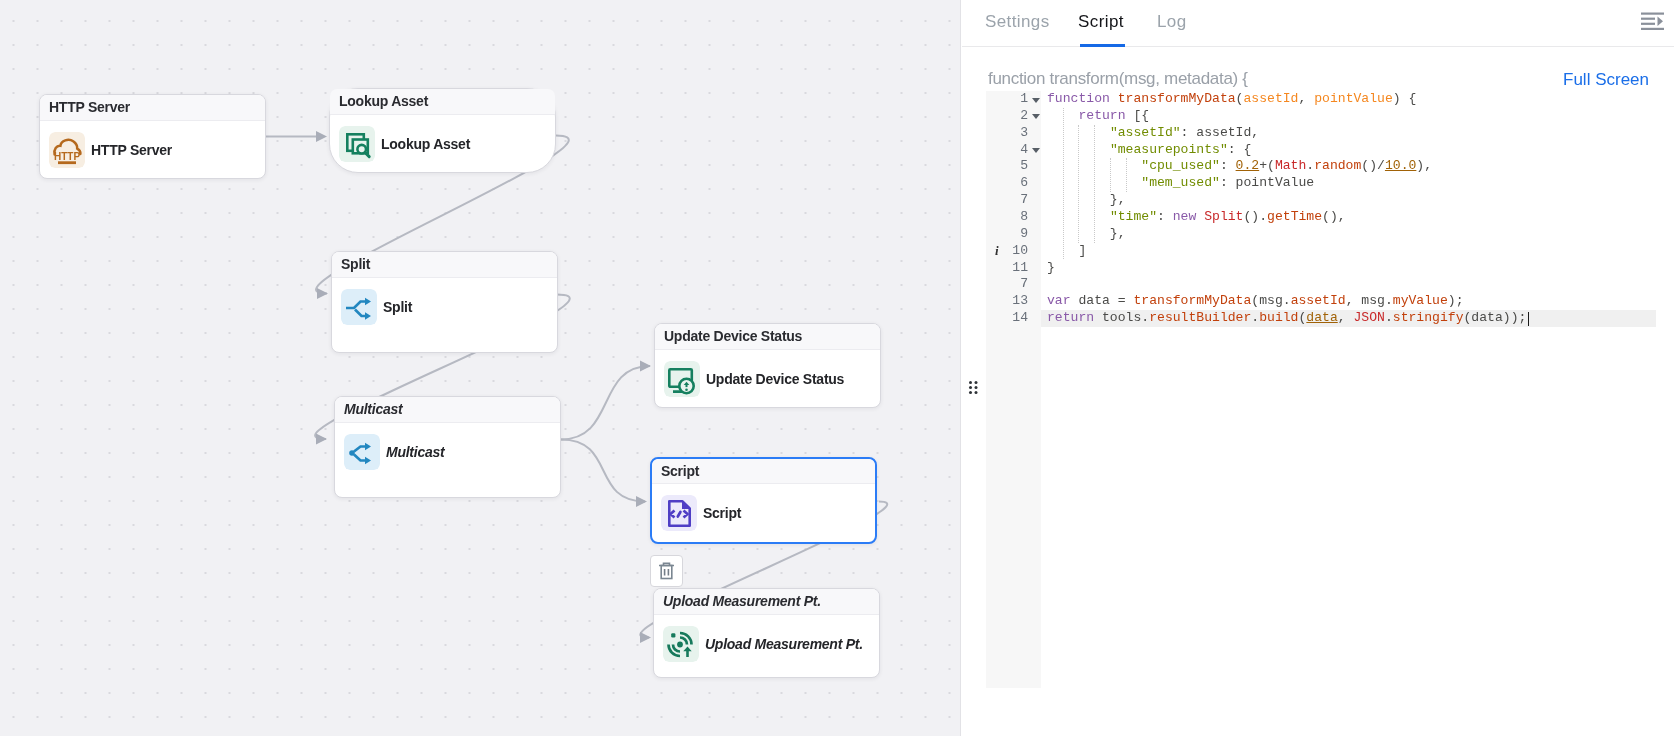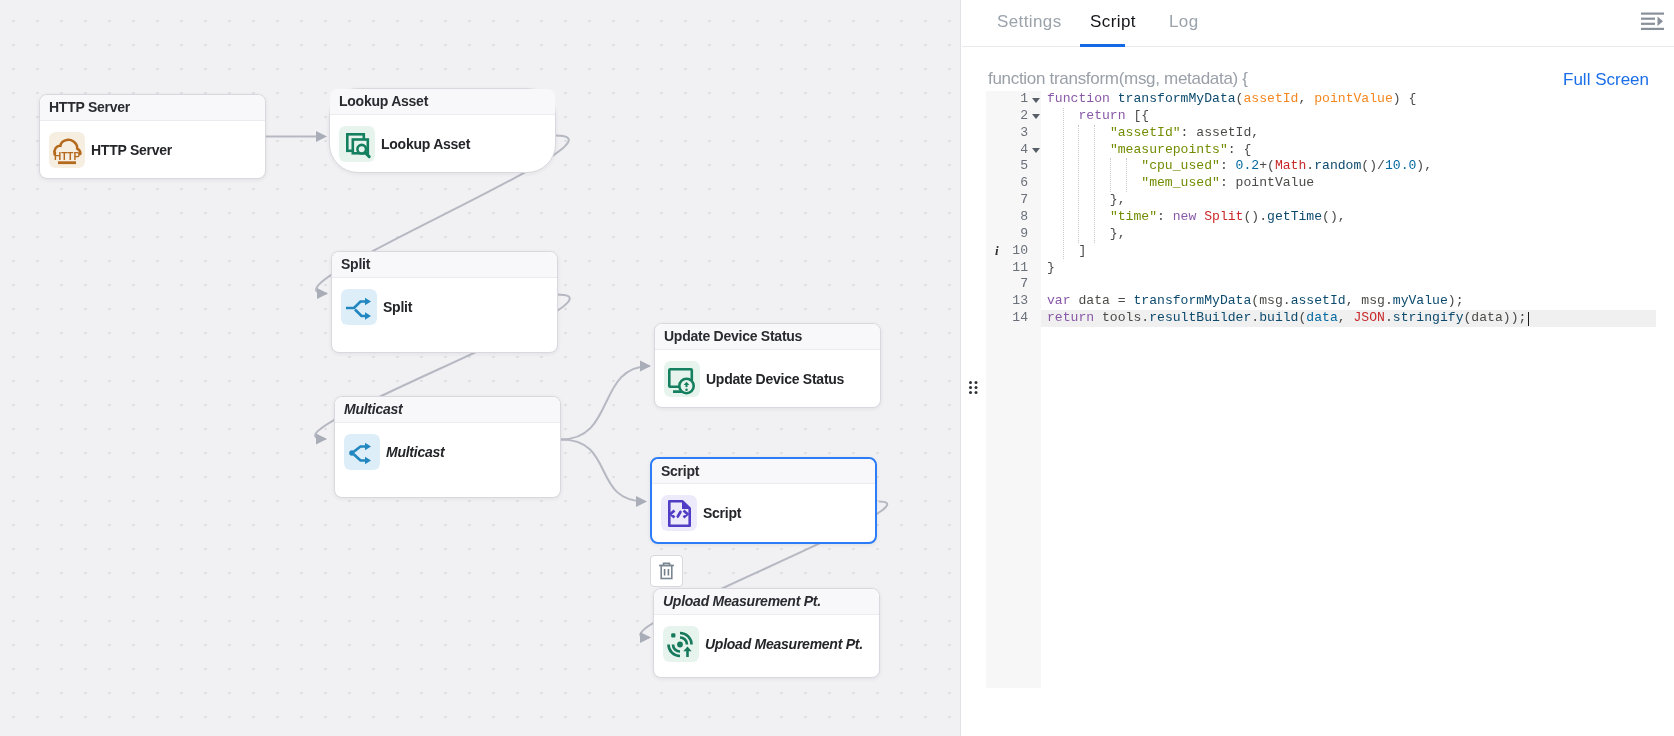--- a/index.html
+++ b/index.html
@@ -27,40 +27,40 @@
 .node.sel .nt { height:25px; line-height:24px; }
 .nb { display:flex; align-items:center; height:58px; padding-left:9px; }
 .nb .lb { margin-left:6px; font-size:14px; font-weight:bold; color:#242529; letter-spacing:-0.25px; }
 .ic { width:36px; height:36px; border-radius:6px; flex:0 0 36px; }
 #trash {
   position:absolute; left:650px; top:555px; width:33px; height:32px; background:#fff;
   border:1px solid #d7d7dc; border-radius:4px; display:flex; align-items:center; justify-content:center;
 }
 #panel { position:absolute; left:962px; top:0; width:712px; height:736px; background:#fff; }
 .tabbar { position:absolute; left:0; top:0; width:712px; height:47px; border-bottom:1px solid #e9e9eb; }
-.tab { position:absolute; top:12px; font-size:17px; letter-spacing:0.4px; color:#9ba3ab;margin-left:12px; }
+.tab { position:absolute; top:12px; font-size:17px; letter-spacing:0.4px; color:#9ba3ab; }
 .tab.on { color:#141519; }
 .tabline { position:absolute; left:118px; top:44px; width:45px; height:3px; background:#1569e6; }
 .hdr { position:absolute; left:26px; top:69px; font-size:17px; letter-spacing:-0.3px; color:#9aa0a8; }
 .fullscreen { position:absolute; right:25px; top:70px; font-size:17px; color:#1a6ee8; }
 #editor { position:absolute; left:0; top:91px; width:712px; height:597px; }
 #gutter { position:absolute; left:24px; top:0; width:55px; height:597px; background:#f7f7f7; }
 .ln { position:absolute; width:42px; text-align:right; font:13.1px "Liberation Mono", monospace; color:#69707a; height:16.85px; line-height:16.85px; left:0; }
 .fold { position:absolute; left:70px; width:0; height:0; border:4px solid rgba(0,0,0,0); border-top:5px solid #575e66; border-bottom:none; }
 .gmark { position:absolute; font:bold italic 13px "Liberation Serif", serif; color:#333; height:16.85px; line-height:16.85px; }
 #code { position:absolute; left:85px; top:0; }
 .cl { position:absolute; left:0; white-space:pre; font:13.1px/16.85px "Liberation Mono", monospace; color:#4b4b49; height:16.85px; }
 .activeline { position:absolute; left:79px; width:615px; height:16.85px; background:#f0f0f0; }
 .guide { position:absolute; width:0; border-left:1px dotted #c9c9c9; }
 .cursor { position:absolute; width:1.4px; height:14px; background:#1a1a1a; }
 .kw { color:#8959a8; }
-.fn { color:#0c4a6e; }
+.fn { color:#c2410c; }
 .par { color:#f5871f; }
 .str { color:#718c00; }
-.num { color:#0369a1; }
+.num { color:#a16207;text-decoration:underline; }
 .cls { color:#c82829; }
 #drag { position:absolute; left:969px; top:381px; width:3px; height:3px; border-radius:50%; background:#2f3338;
   box-shadow:5.5px 0 0 #2f3338, 0 5px 0 #2f3338, 5.5px 5px 0 #2f3338, 0 10px 0 #2f3338, 5.5px 10px 0 #2f3338; }
 #collapse { position:absolute; left:1641px; top:12px; }
 </style>
 </head>
 <body>
 <div id="canvas">
 <svg id="wires" width="961" height="736" viewBox="0 0 961 736" fill="none">
   <g stroke="#b6b9c2" stroke-width="2">

